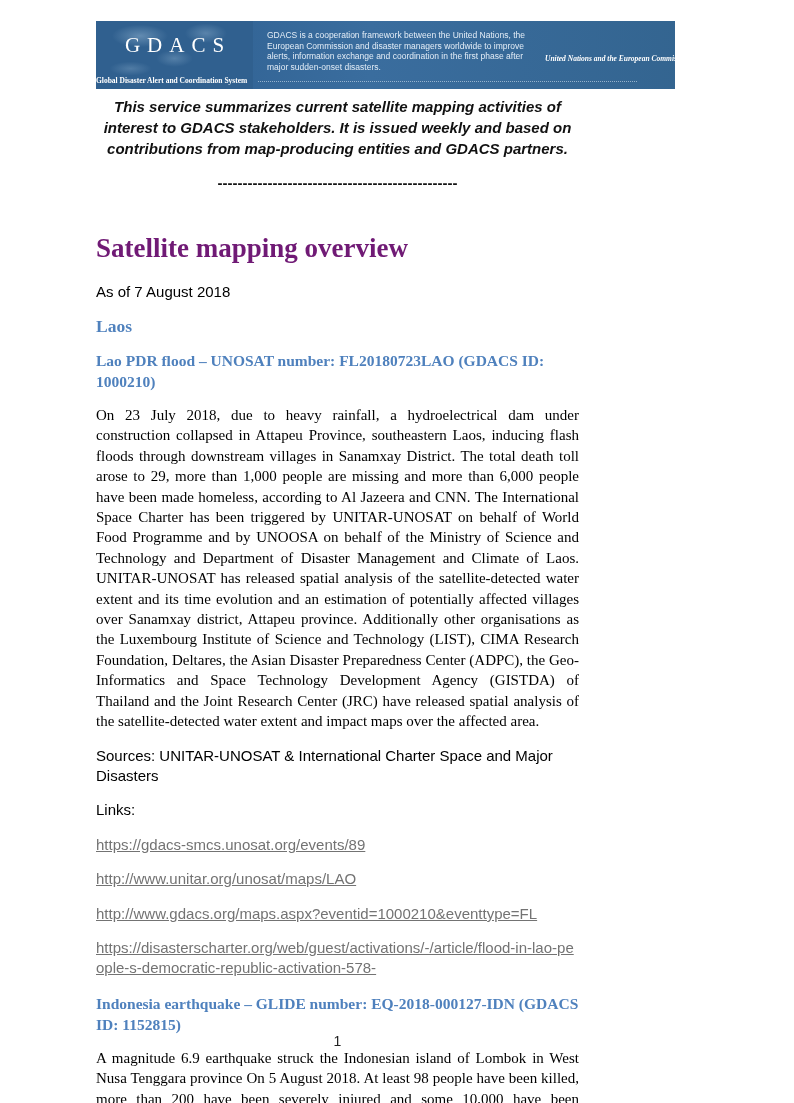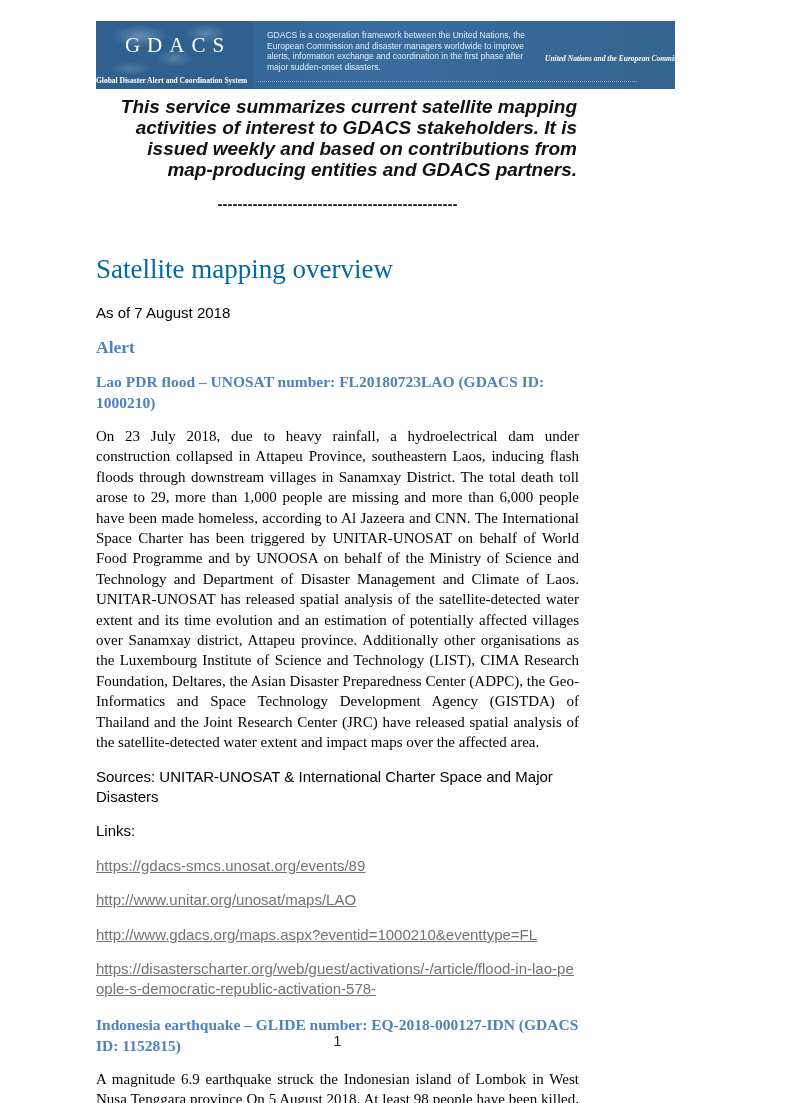--- a/index.html
+++ b/index.html
@@ -97,34 +97,34 @@
   .eu-flag span:nth-child(7){transform:rotate(180deg) translateY(-9px);}
   .eu-flag span:nth-child(8){transform:rotate(210deg) translateY(-9px);}
   .eu-flag span:nth-child(9){transform:rotate(240deg) translateY(-9px);}
   .eu-flag span:nth-child(10){transform:rotate(270deg) translateY(-9px);}
   .eu-flag span:nth-child(11){transform:rotate(300deg) translateY(-9px);}
   .eu-flag span:nth-child(12){transform:rotate(330deg) translateY(-9px);}
 
   
   .intro{
     margin:7px 2px 0;
-    font-size:19px;line-height:21px;
+    font-size:15px;line-height:21px;
     font-weight:bold;font-style:italic;
-    text-align:right;color:#111;
+    text-align:center;color:#111;
   }
   .separator{
     margin:15px 0 0;
     text-align:center;
     font-weight:bold;font-size:15px;color:#111;
   }
   .doc-title{
     margin:42px 0 0;
     font-family:"Liberation Serif", serif;
-    font-weight:normal;font-size:27px;line-height:30px;
-    color:#0369a1;
+    font-weight:bold;font-size:27px;line-height:30px;
+    color:#701a75;
   }
   .as-of{font-size:15px;line-height:20px;margin:19px 0 0;}
   .region-heading{
     margin:13px 0 0;
     font-family:"Liberation Serif", serif;
     font-weight:bold;font-size:17.5px;line-height:22px;
     color:#4f81bd;
   }
   .section-heading{
     margin:13px 0 0;
@@ -194,21 +194,21 @@
   </header>
 
   <p class="intro">This service summarizes current satellite mapping activities of interest to GDACS stakeholders. It is issued weekly and based on contributions from map-producing entities and GDACS partners.</p>
 
   <div class="separator">------------------------------------------------</div>
 
   <h1 class="doc-title">Satellite mapping overview</h1>
 
   <p class="as-of">As of 7 August 2018</p>
 
-  <h2 class="region-heading">Alert</h2>
+  <h2 class="region-heading">Laos</h2>
 
   <h3 class="section-heading">Lao PDR flood – UNOSAT number: FL20180723LAO (GDACS ID: 1000210)</h3>
 
   <p class="body-text">On 23 July 2018, due to heavy rainfall, a hydroelectrical dam under construction collapsed in Attapeu Province, southeastern Laos, inducing flash floods through downstream villages in Sanamxay District. The total death toll arose to 29, more than 1,000 people are missing and more than 6,000 people have been made homeless, according to Al Jazeera and CNN. The International Space Charter has been triggered by UNITAR-UNOSAT on behalf of World Food Programme and by UNOOSA on behalf of the Ministry of Science and Technology and Department of Disaster Management and Climate of Laos. UNITAR-UNOSAT has released spatial analysis of the satellite-detected water extent and its time evolution and an estimation of potentially affected villages over Sanamxay district, Attapeu province. Additionally other organisations as the Luxembourg Institute of Science and Technology (LIST), CIMA Research Foundation, Deltares, the Asian Disaster Preparedness Center (ADPC), the Geo-Informatics and Space Technology Development Agency (GISTDA) of Thailand and the Joint Research Center (JRC) have released spatial analysis of the satellite-detected water extent and impact maps over the affected area.</p>
 
   <p class="plain-line">Sources: UNITAR-UNOSAT &amp; International Charter Space and Major Disasters</p>
 
   <p class="plain-line">Links:</p>
 
   <p class="link-line">

